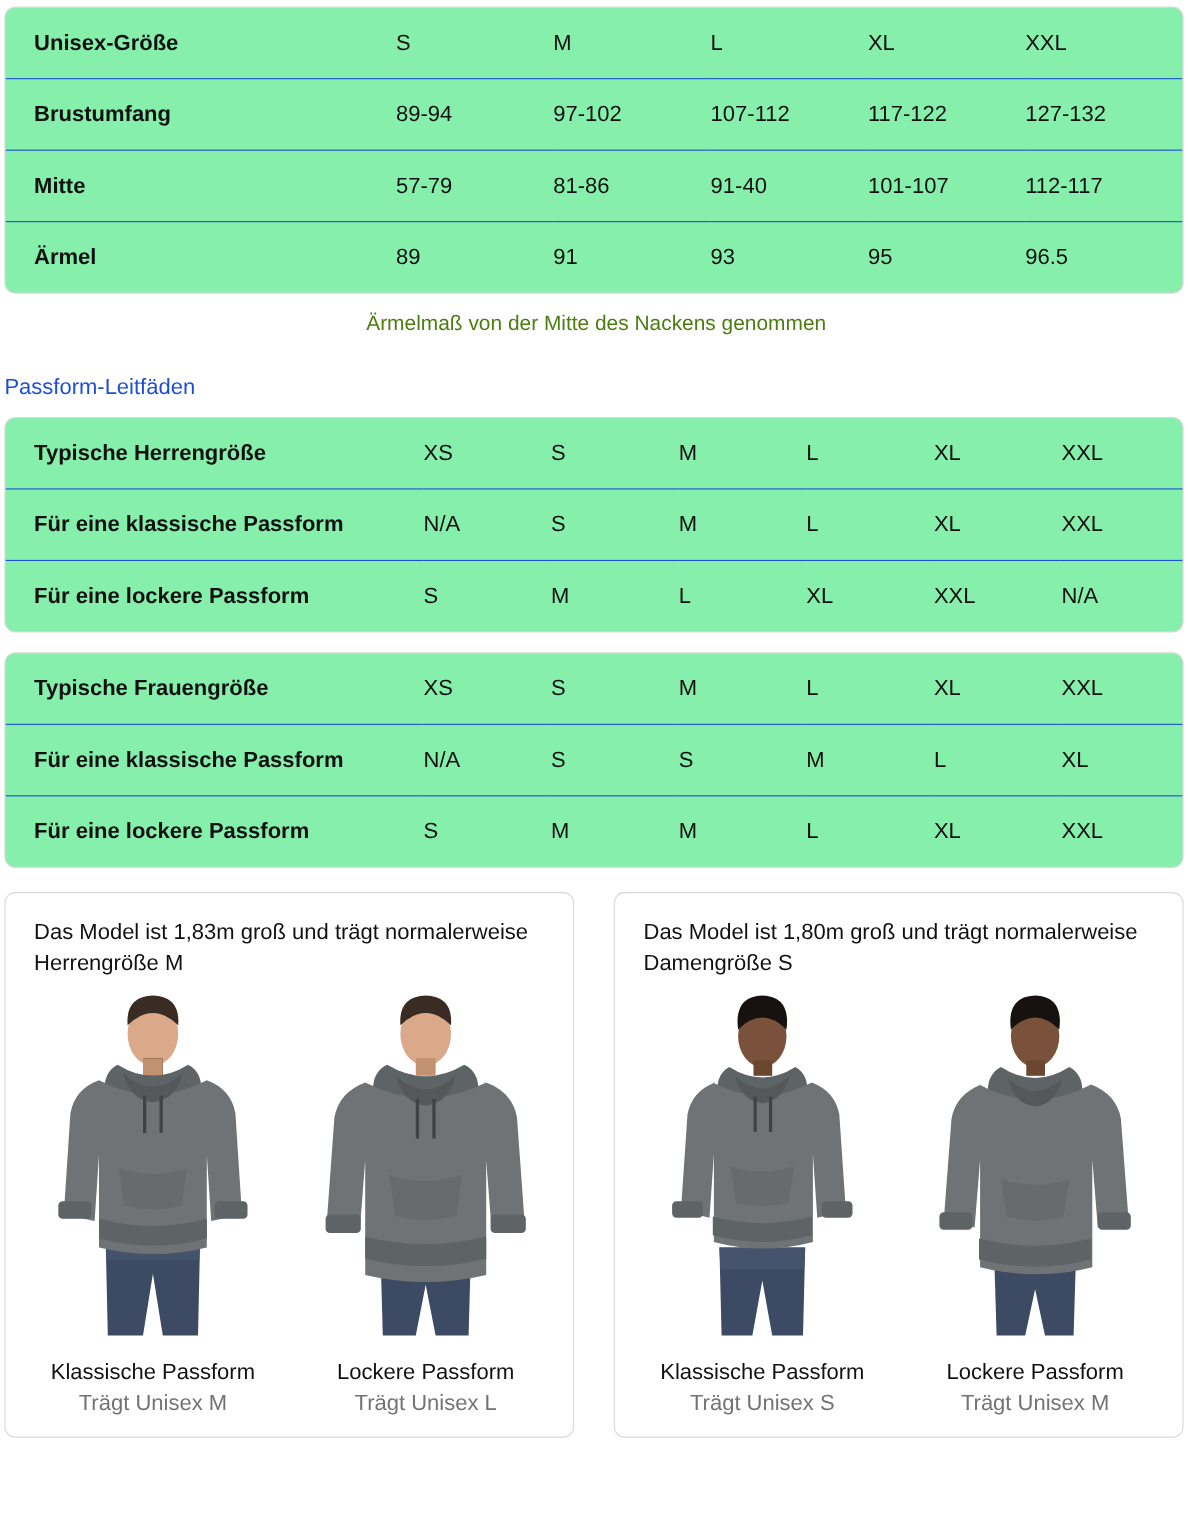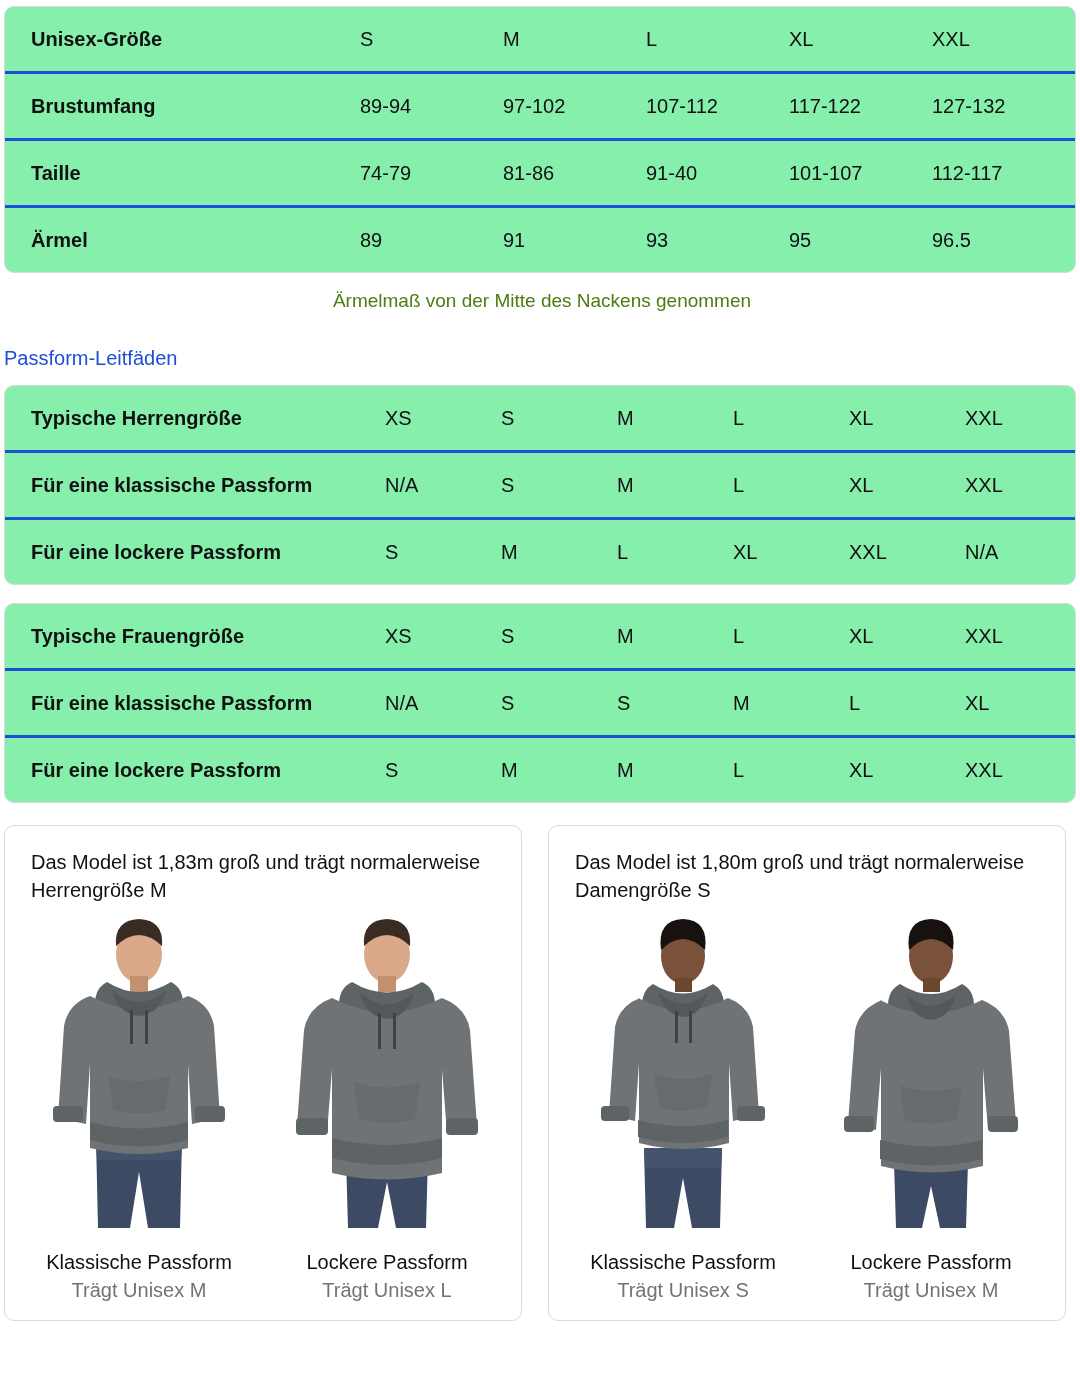--- a/index.html
+++ b/index.html
@@ -30,21 +30,21 @@
     overflow: hidden;
     background: #86efac;
   }
   table.sizetable {
     width: 100%;
     border-collapse: collapse;
     table-layout: fixed;
   }
   table.sizetable tr + tr td,
   table.sizetable tr + tr th {
-    border-top: 3px solid #1d4ed8;
+    border-top: 1px solid #1d4ed8;
   }
   table.sizetable th, table.sizetable td {
     text-align: left;
     font-size: 20px;
     line-height: 26px;
     font-weight: 400;
     padding: 19px 0 19px 0;
     color: #111;
     vertical-align: middle;
   }
@@ -70,21 +70,21 @@
   
   .t-main col.c0 { width: 355px; }
   .t-main col.cx { width: 143px; }
 
   
   .t-fit col.c0 { width: 380px; }
   .t-fit col.cx { width: 116px; }
 
   .models {
     display: flex;
-    gap: 26px;
+    gap: 36px;
     margin: 22px 4px 16px 4px;
   }
   .model-card {
     border: 1px solid #d9d9d9;
     border-radius: 10px;
     width: 518px;
     padding: 22px 18px 16px 18px;
     background: #fff;
   }
   .model-caption {
@@ -148,22 +148,22 @@
         </tr>
         <tr>
           <th>Brustumfang</th>
           <td>89-94</td>
           <td>97-102</td>
           <td>107-112</td>
           <td>117-122</td>
           <td>127-132</td>
         </tr>
         <tr>
-          <th>Taille</th>
-          <td>74-79</td>
+          <th>Mitte</th>
+          <td>57-79</td>
           <td>81-86</td>
           <td>91-40</td>
           <td>101-107</td>
           <td>112-117</td>
         </tr>
         <tr>
           <th>Ärmel</th>
           <td>89</td>
           <td>91</td>
           <td>93</td>

